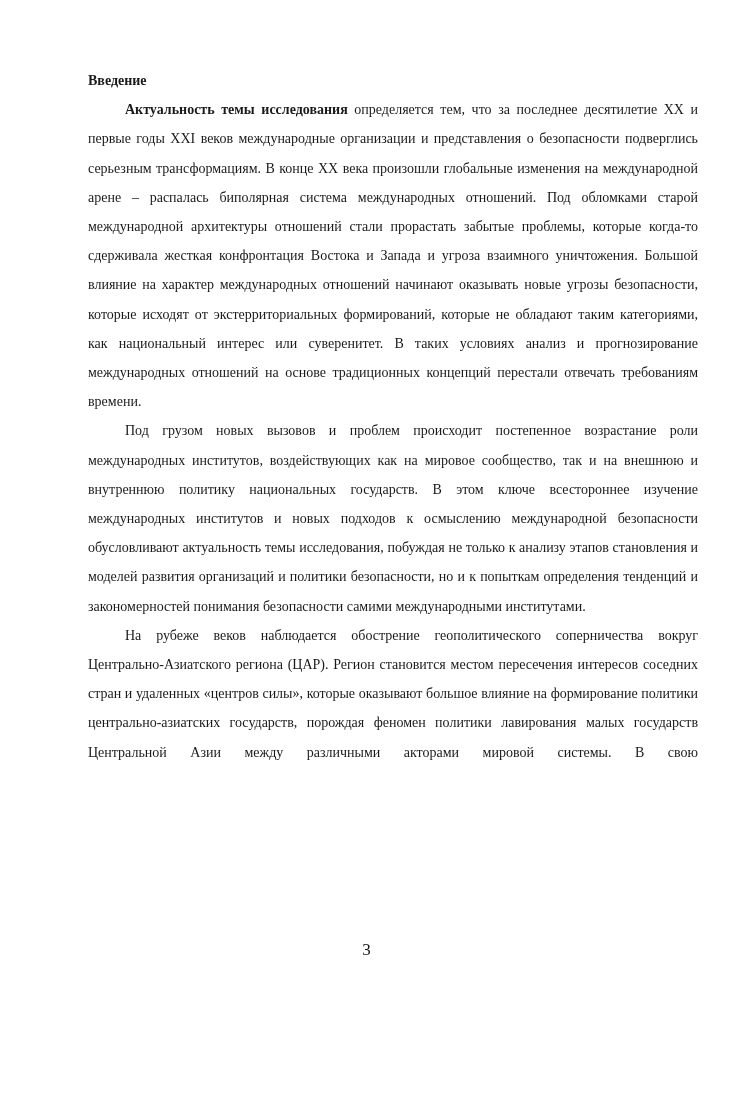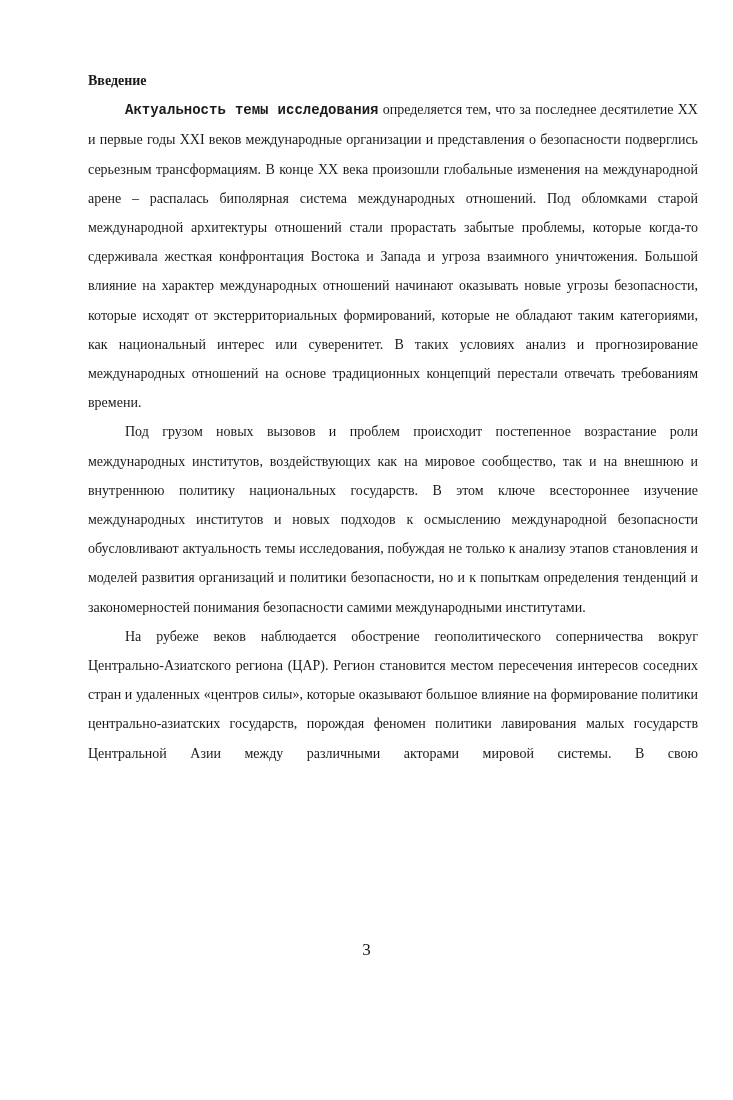--- a/index.html
+++ b/index.html
@@ -4,21 +4,21 @@
 <style>
   html, body { margin: 0; padding: 0; background: #ffffff; }
   body { width: 733px; height: 1100px; position: relative; overflow: hidden; }
   .page {
     position: absolute; left: 88px; top: 66px; width: 610px;
     font-family: "Liberation Serif", "DejaVu Serif", serif;
     font-size: 14px; line-height: 29.2px; color: #1a1a1a;
   }
   .heading { font-weight: bold; margin: 0; }
   .para { margin: 0; text-align: justify; text-indent: 37px; }
-  .bold { font-weight: bold; font-family: Liberation Mono, monospace; }
+  .bold { font-weight: bold; }
   .pagenum {
     position: absolute; top: 940px; left: 0; width: 733px; text-align: center;
     font-family: "Liberation Serif", "DejaVu Serif", serif; font-size: 17px; color: #1a1a1a;
   }
 </style>
 </head>
 <body>
 
 <div class="page">
   <p class="heading">Введение</p>

